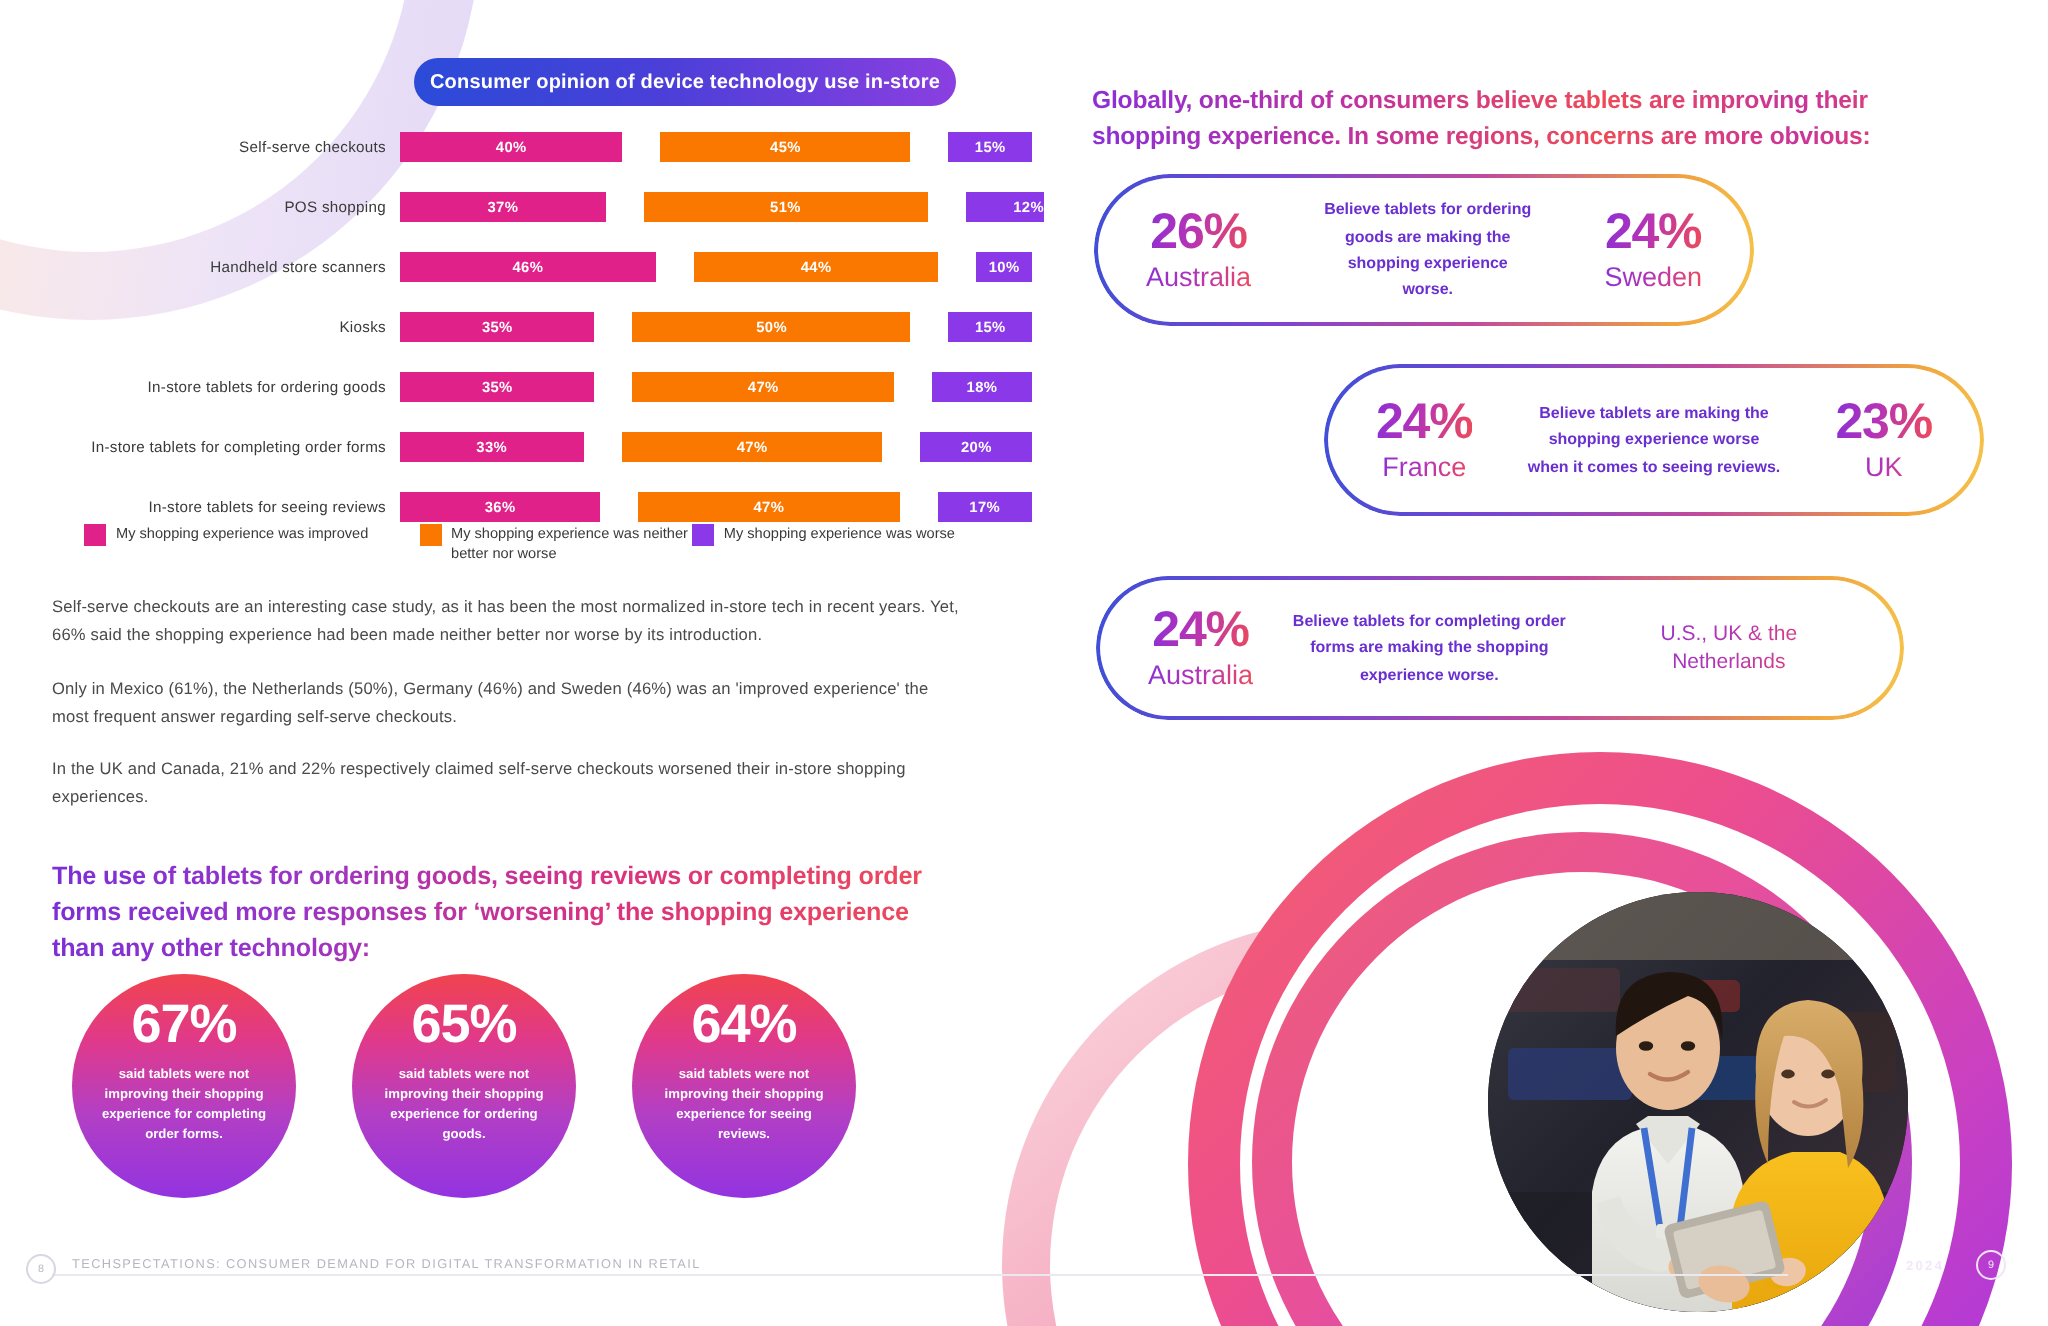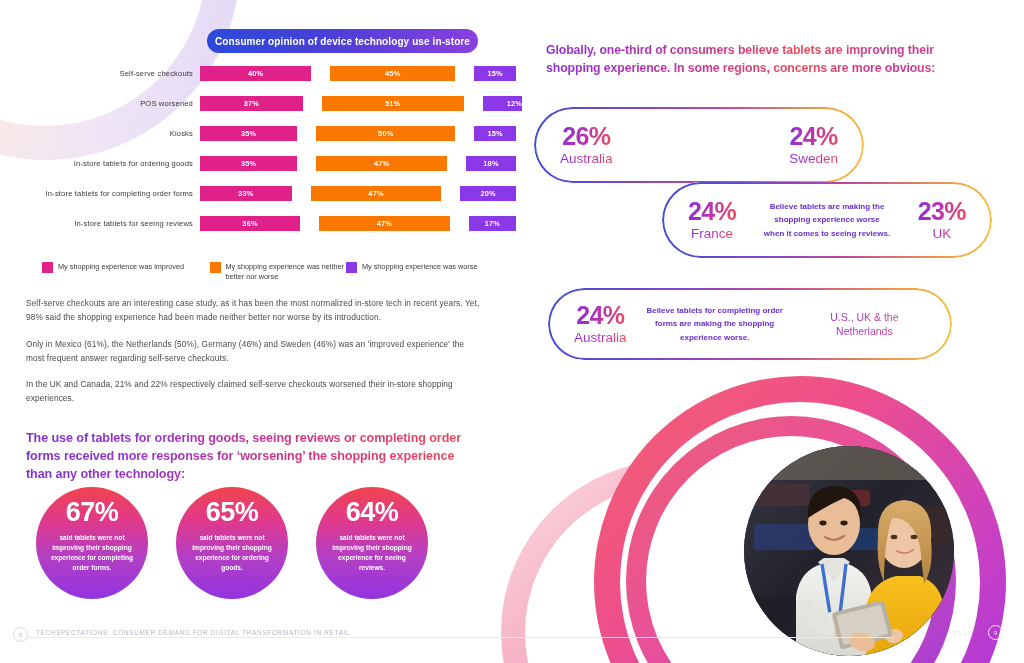--- a/index.html
+++ b/index.html
@@ -113,21 +113,21 @@
     font-size:13.5px; font-weight:normal; line-height:1.2; margin-top:1px;
     background:linear-gradient(100deg,#8b2fd6 0%,#b734b4 50%,#ef4b57 100%);
     -webkit-background-clip:text; background-clip:text; color:transparent;
   }
   .co-stat .place.small { font-size:10.5px; line-height:1.25; }
   .co-text {
     position:relative; z-index:1; text-align:center; font-size:8px; font-weight:bold;
     line-height:1.68; color:#6a2fd0; padding:0 12px;
   }
 
-  #callout1 { left:24px; top:87px;  width:330px; height:76px;margin-top:20px; }
+  #callout1 { left:37px; top:87px;  width:330px; height:76px; }
   #callout1 .co-text { width:130px; }
   #callout2 { left:152px; top:182px; width:330px; height:76px; }
   #callout2 .co-text { width:152px; }
   #callout3 { left:38px; top:288px; width:404px; height:72px; }
   #callout3 .co-text { width:182px; }
 
   
   .rings { position:absolute; left:536px; top:368px; width:488px; height:295px; pointer-events:none; }
   .ring {
     position:absolute; border-radius:50%; border-style:solid; border-color:transparent;
@@ -195,25 +195,33 @@
     <div class="chart" id="chart">
         <div class="bar-row">
           <div class="bar-label">Self-serve checkouts</div>
           <div class="bar-track">
             <div class="seg improved" style="flex: 0 0 40%;">40%</div>
             <div class="seg neutral" style="flex: 0 0 45%;">45%</div>
             <div class="seg worse" style="flex: 0 0 15%;">15%</div>
           </div>
         </div>
         <div class="bar-row">
-          <div class="bar-label">POS worsened</div>
+          <div class="bar-label">POS shopping</div>
           <div class="bar-track">
             <div class="seg improved" style="flex: 0 0 37%;">37%</div>
             <div class="seg neutral" style="flex: 0 0 51%;">51%</div>
             <div class="seg worse" style="flex: 0 0 12%; padding-left: 24px;">12%</div>
+          </div>
+        </div>
+        <div class="bar-row">
+          <div class="bar-label">Handheld store scanners</div>
+          <div class="bar-track">
+            <div class="seg improved" style="flex: 0 0 46%;">46%</div>
+            <div class="seg neutral" style="flex: 0 0 44%;">44%</div>
+            <div class="seg worse" style="flex: 0 0 10%;">10%</div>
           </div>
         </div>
         <div class="bar-row">
           <div class="bar-label">Kiosks</div>
           <div class="bar-track">
             <div class="seg improved" style="flex: 0 0 35%;">35%</div>
             <div class="seg neutral" style="flex: 0 0 50%;">50%</div>
             <div class="seg worse" style="flex: 0 0 15%;">15%</div>
           </div>
         </div>
@@ -252,21 +260,21 @@
         <span class="legend-chip c1"></span>
         <span class="legend-text">My shopping experience was neither better nor worse</span>
       </div>
       <div class="legend-item li2">
         <span class="legend-chip c2"></span>
         <span class="legend-text">My shopping experience was worse</span>
       </div>
     </div>
 
     <div class="body-copy">
-      <p>Self-serve checkouts are an interesting case study, as it has been the most normalized in-store tech in recent years. Yet, 98% said the shopping experience had been made neither better nor worse by its introduction.</p>
+      <p>Self-serve checkouts are an interesting case study, as it has been the most normalized in-store tech in recent years. Yet, 66% said the shopping experience had been made neither better nor worse by its introduction.</p>
       <p>Only in Mexico (61%), the Netherlands (50%), Germany (46%) and Sweden (46%) was an 'improved experience' the most frequent answer regarding self-serve checkouts.</p>
       <p>In the UK and Canada, 21% and 22% respectively claimed self-serve checkouts worsened their in-store shopping experiences.</p>
     </div>
 
     <div class="section-head">The use of tablets for ordering goods, seeing reviews or completing order forms received more responses for ‘worsening’ the shopping experience than any other technology:</div>
 
     <div class="circles">
       <div class="stat-circle">
         <div class="num">67%</div>
         <div class="cap">said tablets were not improving their shopping experience for completing order forms.</div>
@@ -284,20 +292,21 @@
 
   <div class="right-col">
 
     <div class="right-head">Globally, one-third of consumers believe tablets are improving their shopping experience. In some regions, concerns are more obvious:</div>
 
     <div class="callout" id="callout1">
       <div class="co-stat">
         <div class="pct">26%</div>
         <div class="place">Australia</div>
       </div>
+      <div class="co-text">Believe tablets for ordering goods are making the shopping experience worse.</div>
       <div class="co-stat">
         <div class="pct">24%</div>
         <div class="place">Sweden</div>
       </div>
     </div>
 
     <div class="callout" id="callout2">
       <div class="co-stat">
         <div class="pct">24%</div>
         <div class="place">France</div>

